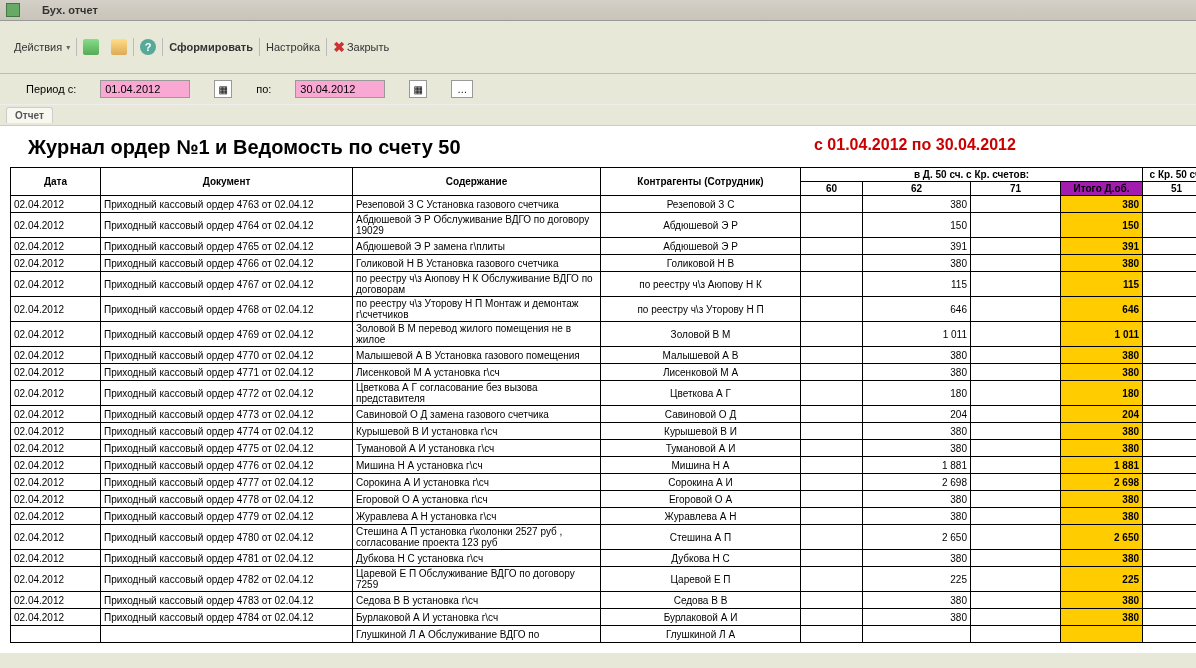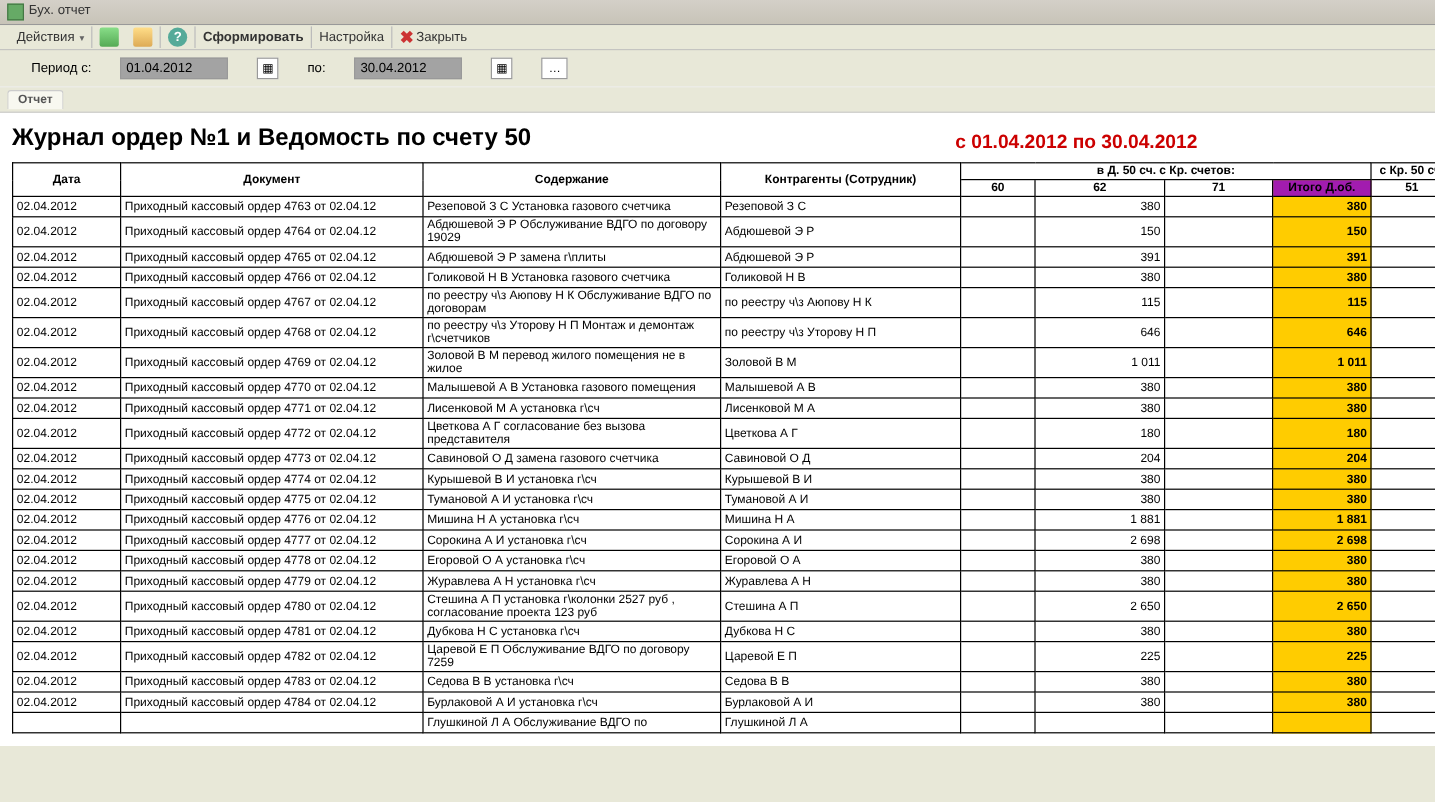--- a/index.html
+++ b/index.html
@@ -1,53 +1,53 @@
 <!DOCTYPE html>
 <html><head>
 <meta charset="utf-8">
 <style>
 *{box-sizing:border-box;margin:0;padding:0;font-family:Arial,sans-serif;}
 body{background:#e8e8d8;font-size:11px;}
-.title-bar{background:linear-gradient(#d4d0c8,#c8c4b8);border-bottom:1px solid #999;padding:3px 6px;display:flex;align-items:flex-start;gap:4px;}
+.title-bar{background:linear-gradient(#d4d0c8,#c8c4b8);border-bottom:1px solid #999;padding:3px 6px;display:flex;align-items:center;gap:22px;font-weight:bold;}
 .title-icon{width:14px;height:14px;background:#66aa66;border:1px solid #447744;display:inline-block;}
 .title{font-size:11px;color:#333;}
-.toolbar{background:#e8e8d8;border-bottom:1px solid #bbb;padding:0 8px;display:flex;align-items:center;gap:0;}
+.toolbar{background:#e8e8d8;border-bottom:1px solid #bbb;padding:16px 8px;display:flex;align-items:center;gap:0;}
 .tb-btn{padding:2px 6px;font-size:11px;color:#333;cursor:pointer;display:flex;align-items:center;gap:2px;}
 .tb-dropdown::after{content:"▾";font-size:8px;margin-left:2px;color:#666;}
 .tb-sep{width:1px;height:18px;background:#bbb;}
 .tb-icon{width:16px;height:16px;display:inline-block;}
 .icon-add{background:linear-gradient(#8d8,#5a5);border-radius:2px;}
 .icon-edit{background:linear-gradient(#fd8,#da5);border-radius:2px;}
 .icon-help{background:#5a9;border-radius:50%;color:#fff;text-align:center;line-height:16px;font-size:11px;font-weight:bold;}
 .icon-close{color:#c33;font-weight:bold;font-size:14px;}
 .btn-text{font-weight:bold;color:#333;}
 .period-bar{background:#e8e8d8;padding:6px 26px;display:flex;align-items:center;gap:24px;font-size:11px;border-bottom:1px solid #eee;}
-.date-input{border:1px solid #999;padding:2px 4px;font-size:11px;width:90px;background:#a3a3a3;}
+.date-input{border:1px solid #999;padding:2px 4px;font-size:11px;width:90px;background:#f9a8d4;}
 .date-pick{width:18px;height:18px;border:1px solid #999;background:#fff;display:inline-flex;align-items:center;justify-content:center;font-size:10px;cursor:pointer;}
 .dots-btn{width:22px;height:18px;border:1px solid #999;background:#fff;display:inline-flex;align-items:center;justify-content:center;font-size:10px;cursor:pointer;}
 .tab-bar{background:#e8e8d8;padding:2px 6px;border-bottom:1px solid #ccc;}
 .tab{display:inline-block;padding:2px 8px;background:#f8f8f0;border:1px solid #ccc;border-bottom:none;font-size:10px;color:#555;border-radius:3px 3px 0 0;font-weight:bold;}
 .report{background:#fff;padding:10px;overflow:auto;}
 .report-title{font-size:20px;font-weight:bold;margin-bottom:8px;}
 .period-range{color:#c00;font-weight:bold;font-size:16px;text-align:left;margin-bottom:2px;}
 table{border-collapse:collapse;width:100%;table-layout:fixed;}
 th,td{border:1px solid #000;padding:1px 3px;font-size:10px;vertical-align:middle;}
 th{font-weight:bold;text-align:center;background:#fff;}
 td{background:#fff;}
 .c-date{width:90px;}
 .c-doc{width:252px;}
 .c-desc{width:248px;}
-.c-agent{width:200px;text-align:left;}
+.c-agent{width:200px;text-align:center;}
 .c-60{width:62px;text-align:right;}
 .c-62{width:108px;text-align:right;}
 .c-71{width:90px;text-align:right;}
 .c-total{width:82px;background:#ffcc00;text-align:right;font-weight:bold;}
 .c-51{width:68px;text-align:right;}
 .head-span{background:#fff;}
-.top-wrap{display:flex;align-items:center;}
+.top-wrap{display:flex;align-items:flex-start;margin-left:18px;}
 .title-col{flex:0 0 786px;}
 .right-col{flex:1;}
 tr.row td{height:17px;}
 </style>
 </head>
 <body>
 
 <div class="title-bar">
   <span class="title-icon"></span>
   <span class="title">Бух. отчет</span>

